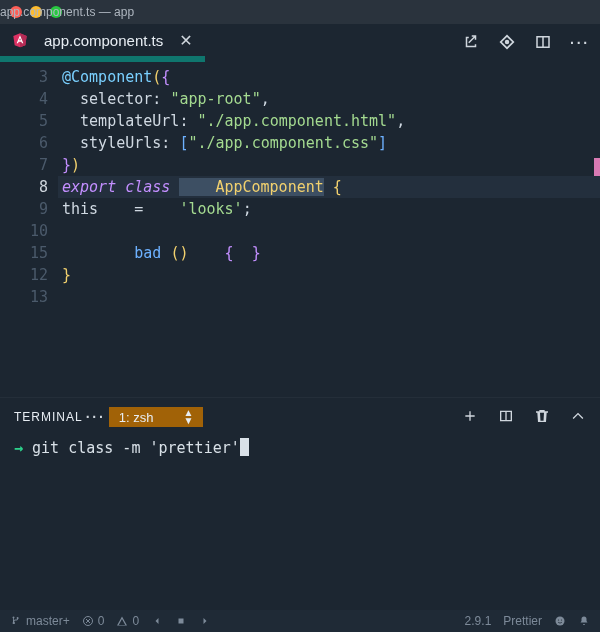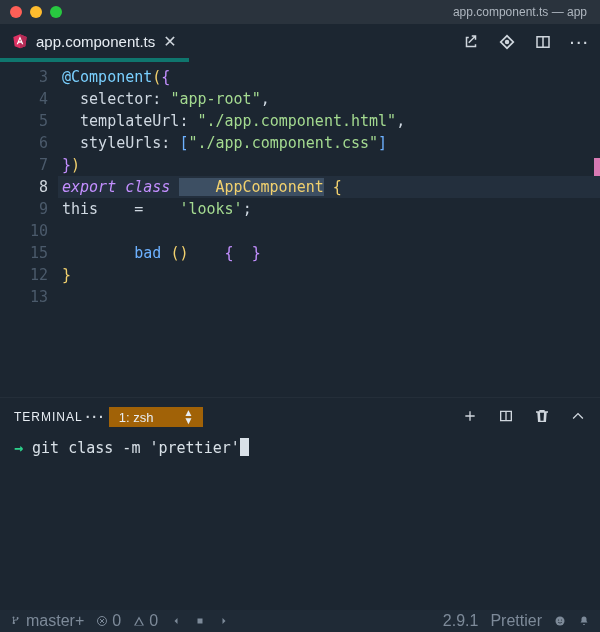--- a/index.html
+++ b/index.html
@@ -19,38 +19,38 @@
     align-items: center;
     position: relative;
     padding: 0 10px;
   }
   .traffic-lights { display: flex; gap: 8px; }
   .tl { width: 12px; height: 12px; border-radius: 50%; }
   .tl.red { background: #ff5f57; }
   .tl.yellow { background: #febc2e; }
   .tl.green { background: #28c840; }
   .mac-title {
-    position: absolute; left: 0; right: 13px; text-align: right;
+    position: absolute; left: 0; right: 13px; text-align: left;
     font-size: 12px; color: #aeb6bf; pointer-events: none;
   }
   
   .tabbar {
     height: 38px;
     background: #1c2631;
     display: flex;
     align-items: center;
     justify-content: space-between;
     padding-right: 10px;
   }
   .tab-group { display: flex; align-items: stretch; height: 100%; }
   .tab {
-    display: flex; align-items: center; gap: 8px;
+    display: flex; align-items: center; gap: 16px;
     padding: 0 12px;
     background: #1c2631;
-    border-bottom: 4px solid #0f766e;
+    border-bottom: 6px solid #0f766e;
     color: #e7edf3;
     font-size: 15px;
   }
   .tab .ang-icon { width: 16px; height: 16px; }
   .tab .close { color: #cfd6dd; font-size: 16px; }
   .tabbar-actions { display: flex; align-items: center; gap: 18px; color: #cfd6dd; }
   .tabbar-actions svg { width: 18px; height: 18px; fill: #cfd6dd; }
   .dots { letter-spacing: 2px; font-weight: bold; }
 
   
@@ -125,21 +125,21 @@
     display: inline-block; width: 9px; height: 18px;
     background: #d9e1e8; vertical-align: -3px;
   }
 
   
   .statusbar {
     height: 22px;
     background: #1f2a36;
     display: flex; align-items: center;
     padding: 0 10px;
-    font-size: 16px; color: #7d8a99;
+    font-size: 12px; color: #7d8a99;
     justify-content: space-between;
   }
   .status-left, .status-right { display: flex; align-items: center; gap: 12px; }
   .status-left span, .status-right span { display: inline-flex; align-items: center; gap: 4px; }
   .ico { display: inline-flex; width: 12px; height: 12px; }
   .ico svg { width: 12px; height: 12px; fill: #7d8a99; }
 </style>
 </head>
 <body>
 

